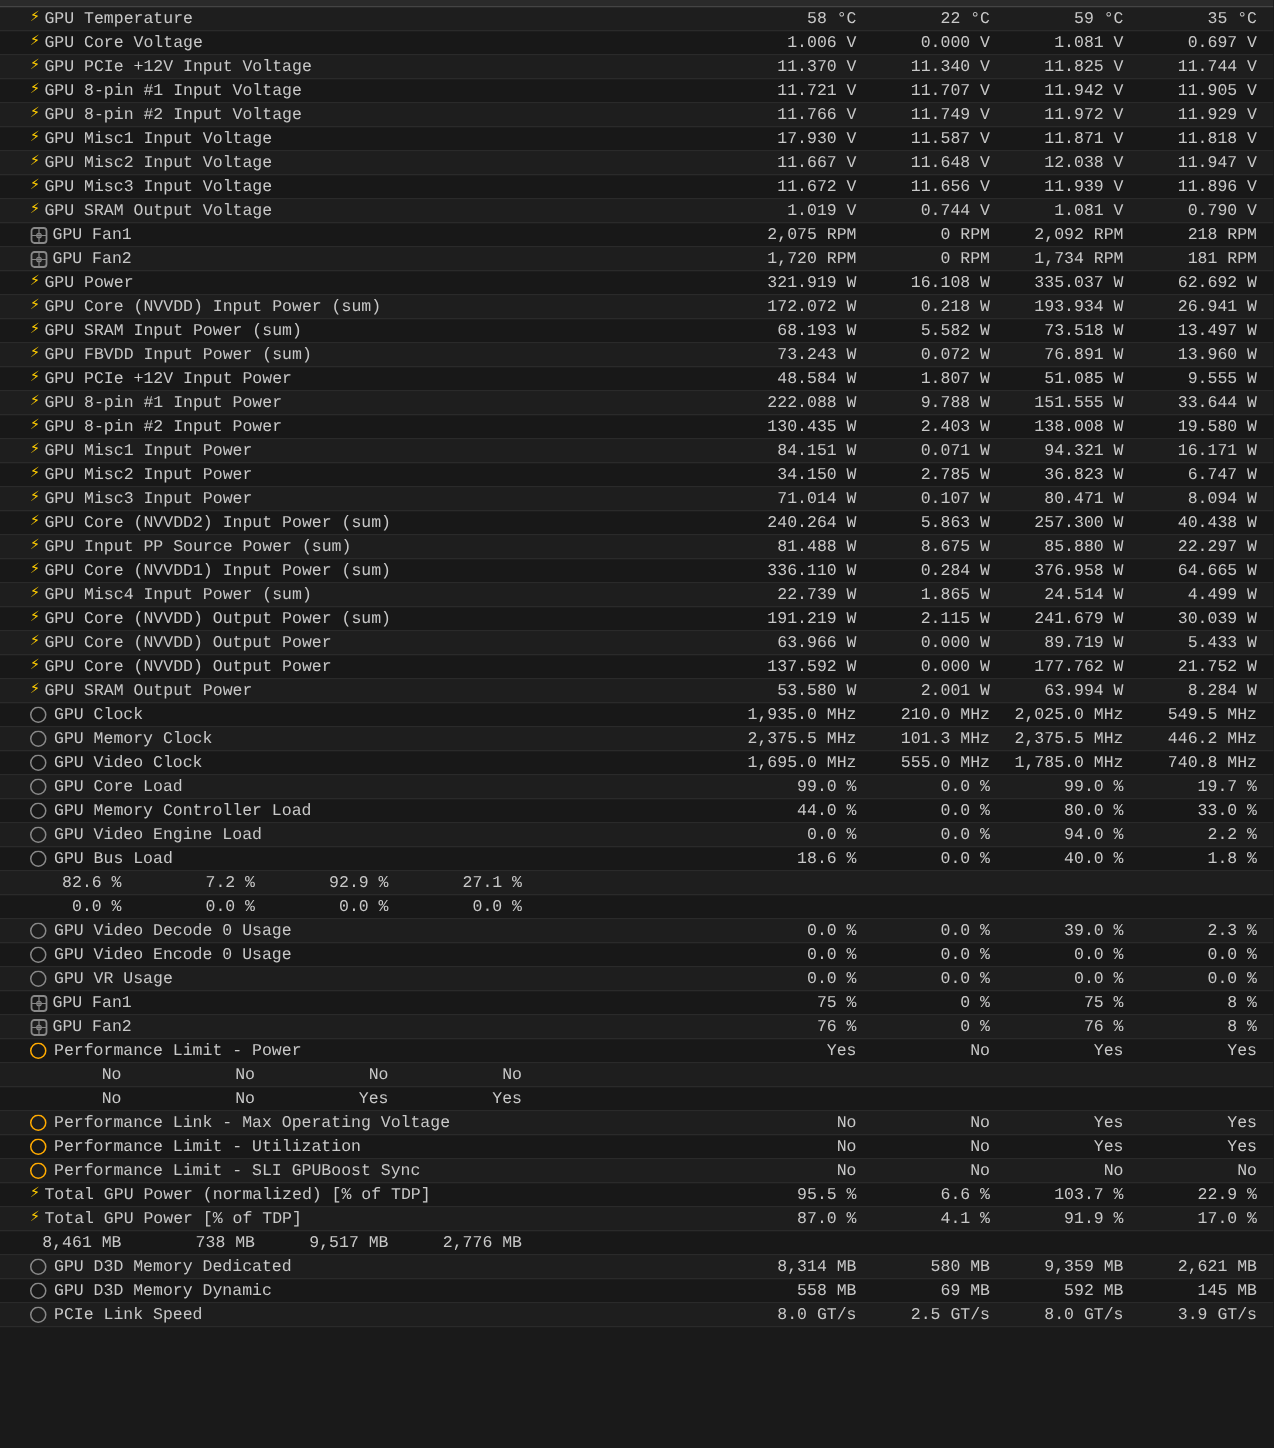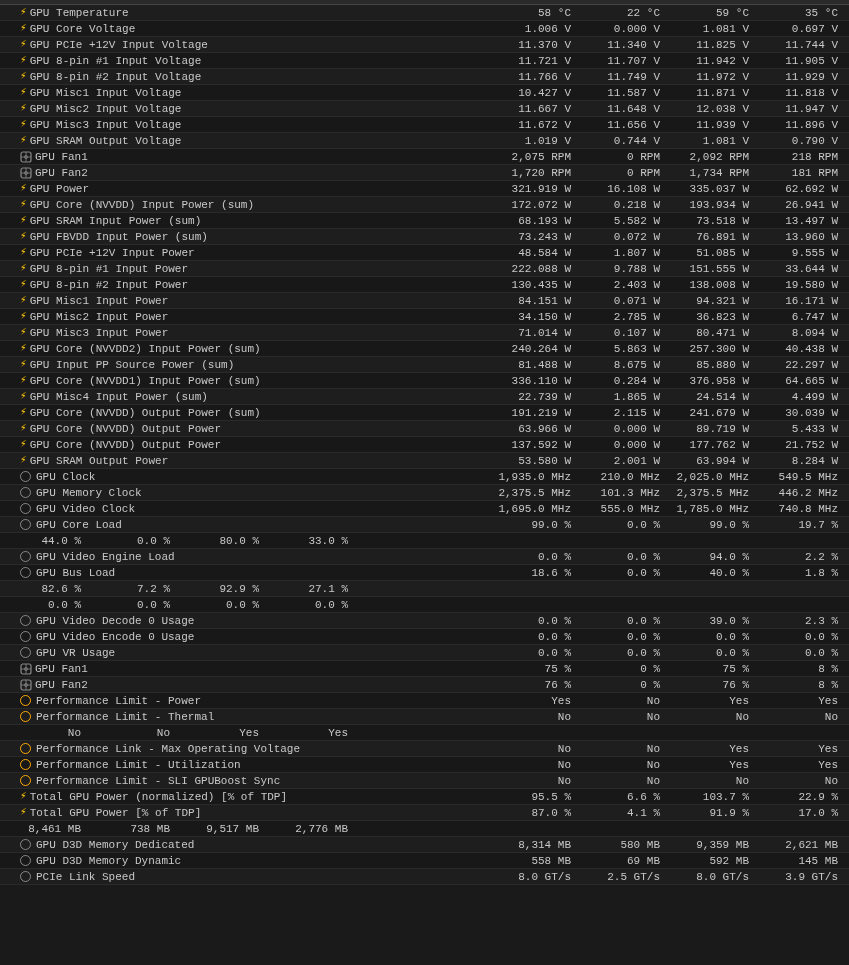--- a/index.html
+++ b/index.html
@@ -125,21 +125,21 @@
       <div class="col-val">11.766 V</div>
       <div class="col-val">11.749 V</div>
       <div class="col-val">11.972 V</div>
       <div class="col-val">11.929 V</div>
     </div>
     <div class="data-row">
       <div class="col-name">
         <span class="bolt-icon">⚡</span>
         <span>GPU Misc1 Input Voltage</span>
       </div>
-      <div class="col-val">10.427 V</div>
+      <div class="col-val">17.930 V</div>
       <div class="col-val">11.587 V</div>
       <div class="col-val">11.871 V</div>
       <div class="col-val">11.818 V</div>
     </div>
     <div class="data-row">
       <div class="col-name">
         <span class="bolt-icon">⚡</span>
         <span>GPU Misc2 Input Voltage</span>
       </div>
       <div class="col-val">11.667 V</div>
@@ -411,20 +411,24 @@
       <div class="col-name">
         <span class="icon-circle" style="border-color:#888;"></span>
         <span>GPU Core Load</span>
       </div>
       <div class="col-val">99.0 %</div>
       <div class="col-val">0.0 %</div>
       <div class="col-val">99.0 %</div>
       <div class="col-val">19.7 %</div>
     </div>
     <div class="data-row">
+      <div class="col-name">
+        <span class="icon-circle" style="border-color:#888;"></span>
+        <span>GPU Memory Controller Load</span>
+      </div>
       <div class="col-val">44.0 %</div>
       <div class="col-val">0.0 %</div>
       <div class="col-val">80.0 %</div>
       <div class="col-val">33.0 %</div>
     </div>
     <div class="data-row">
       <div class="col-name">
         <span class="icon-circle" style="border-color:#888;"></span>
         <span>GPU Video Engine Load</span>
       </div>
@@ -519,24 +523,20 @@
       <div class="col-name">
         <span class="icon-circle" style="border-color:#ffaa00;"></span>
         <span>Performance Limit - Power</span>
       </div>
       <div class="col-val">Yes</div>
       <div class="col-val">No</div>
       <div class="col-val">Yes</div>
       <div class="col-val">Yes</div>
     </div>
     <div class="data-row">
-      <div class="col-name">
-        <span class="icon-circle" style="border-color:#ffaa00;"></span>
-        <span>Performance Limit - Thermal</span>
-      </div>
       <div class="col-val">No</div>
       <div class="col-val">No</div>
       <div class="col-val">No</div>
       <div class="col-val">No</div>
     </div>
     <div class="data-row">
       <div class="col-val">No</div>
       <div class="col-val">No</div>
       <div class="col-val">Yes</div>
       <div class="col-val">Yes</div>

